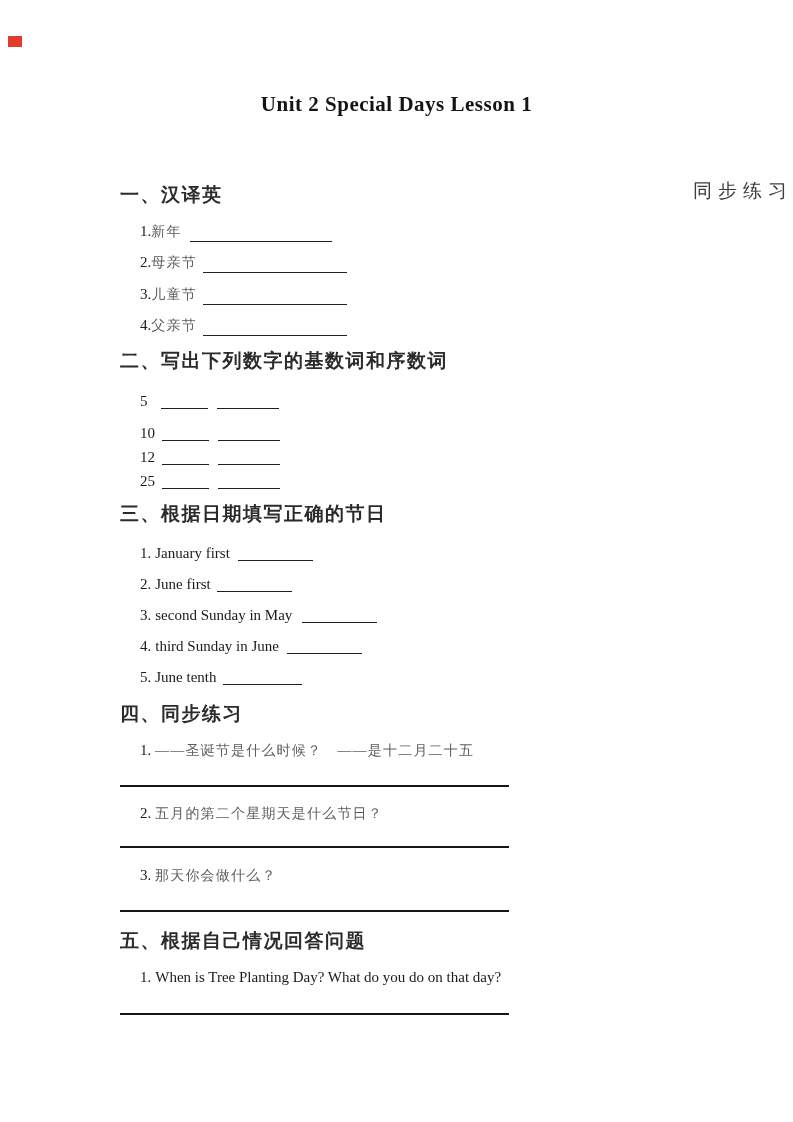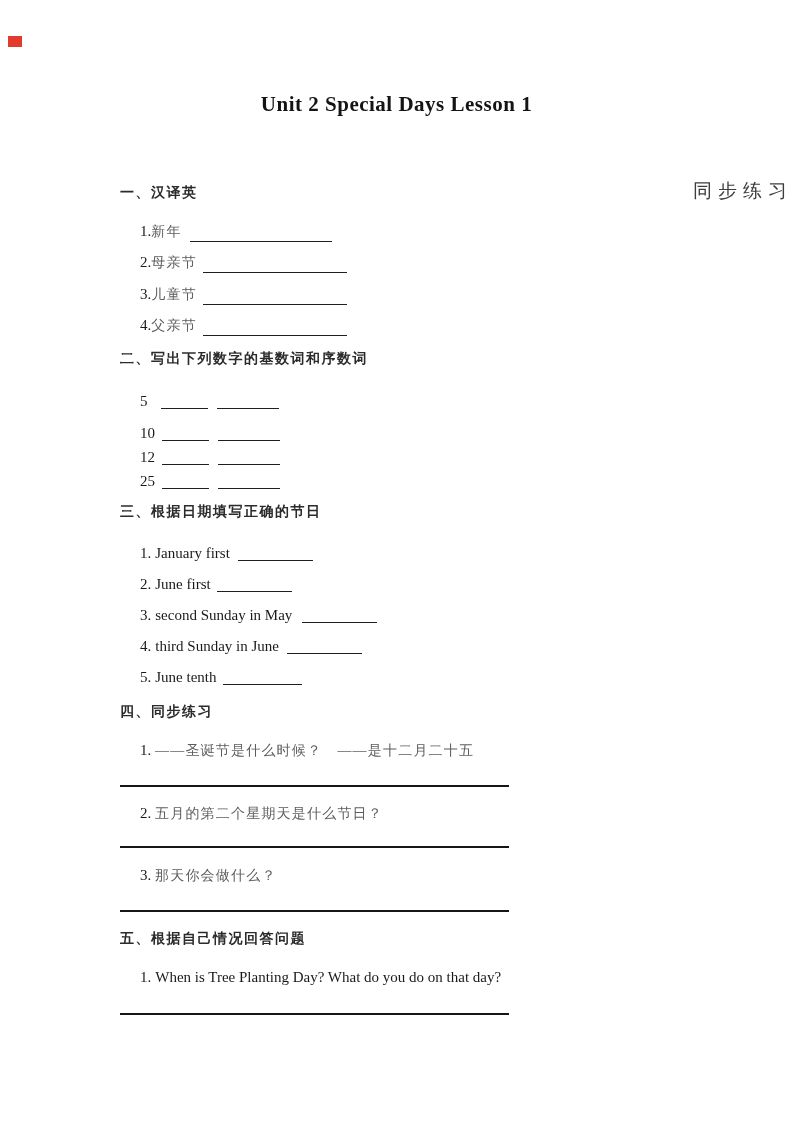--- a/index.html
+++ b/index.html
@@ -10,21 +10,21 @@
   .red-marker{position:absolute;left:8px;top:36px;width:14px;height:11px;background:#e23b2e;}
   .title{
     position:absolute;left:0;right:0;top:92px;margin:0;text-align:center;
     font-size:21px;font-weight:bold;color:#141414;letter-spacing:.5px;
   }
   .subtitle{
     position:absolute;left:0;right:0;top:134px;text-align:right;
     font-size:19px;color:#3d3d3d;letter-spacing:6px;text-indent:6px;margin-top:44px;
   }
   .heading{
-    position:absolute;left:120px;font-size:14px;font-weight:bold;color:#2b2b2b;
+    position:absolute;left:120px;font-size:19px;font-weight:bold;color:#2b2b2b;
     letter-spacing:1.5px;white-space:nowrap;line-height:1.1;
   }
   .row{position:absolute;left:120px;font-size:15px;white-space:nowrap;line-height:1.2;margin-left:20px;}
   .num{color:#1a1a1a;}
   .zh{color:#5d5d5d;font-size:14px;letter-spacing:1.2px;}
   .en{color:#1a1a1a;margin-left:4px;}
   .blank{
     display:inline-block;height:14px;border-bottom:1px solid #1f1f1f;
     vertical-align:-3px;
   }

